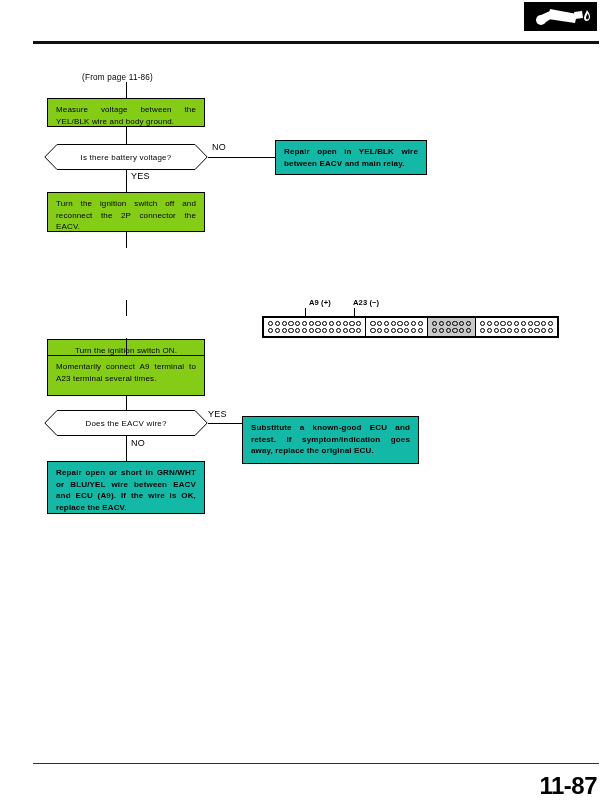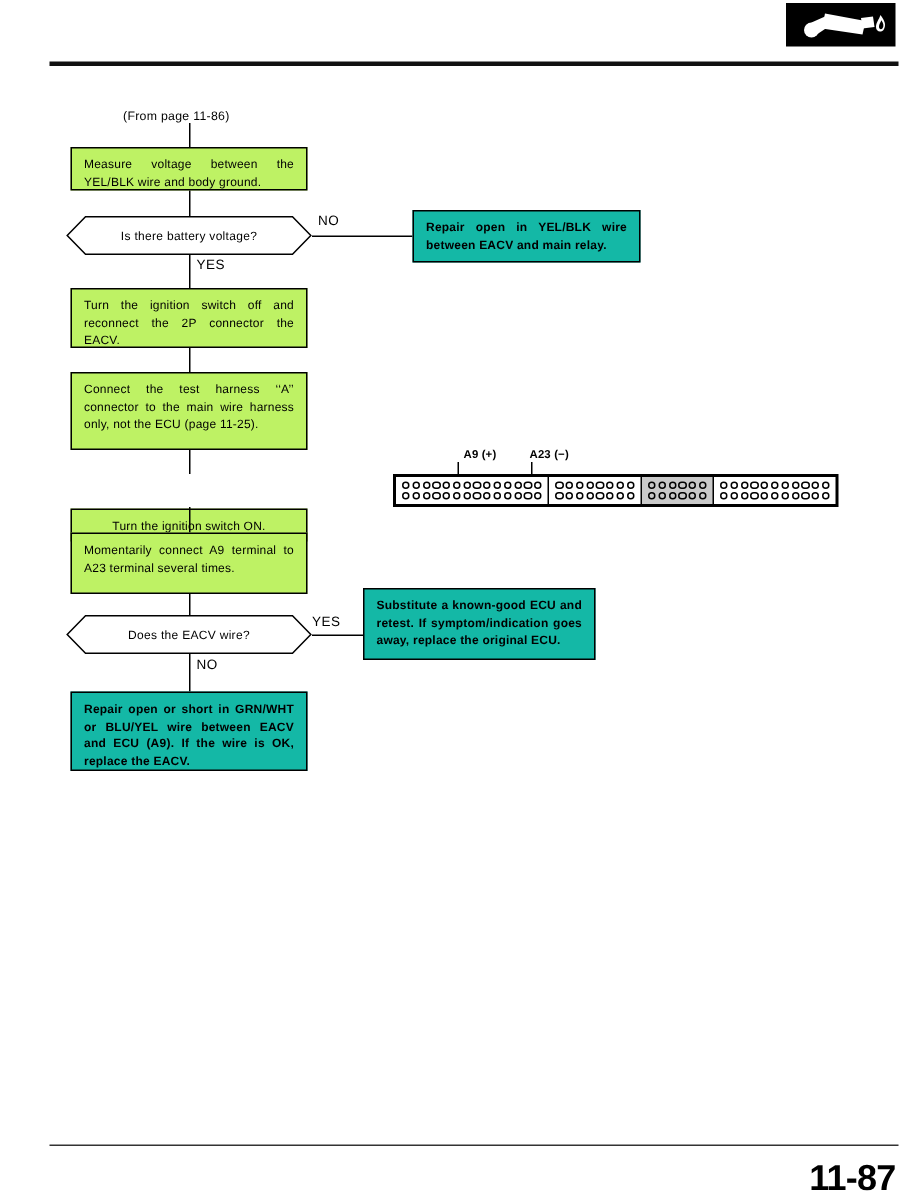--- a/index.html
+++ b/index.html
@@ -70,21 +70,21 @@
     left: 82px;
     top: 73px;
     font-size: 8.2px;
     letter-spacing: 0.2px;
     white-space: nowrap;
   }
 
   .proc-box {
     position: absolute;
     border: 1px solid #000;
-    background: #bef264;
+    background: #84cc16;
     box-sizing: border-box;
     font-size: 8px;
     line-height: 11.5px;
     letter-spacing: 0.15px;
     text-align: justify;
     padding: 5px 8px 4px 8px;
   }
   .proc-box.plain { text-align: left; margin-top: 23px; }
 
   .result-box {
@@ -232,21 +232,20 @@
 
   <div class="vline" style="left:126px; top:170px; height:22px;"></div>
   <div class="branch-label" style="left:131px; top:171px;">YES</div>
 
   <div class="result-box" style="left:275px; top:140px; width:152px; height:35px;">Repair open in YEL/BLK wire between EACV and main relay.</div>
 
   <div class="proc-box" style="left:47px; top:192px; width:158px; height:40px;">Turn the ignition switch off and reconnect the 2P connector the EACV.</div>
 
   <div class="vline" style="left:126px; top:232px; height:16px;"></div>
 
-  <div class="proc-box" style="left:47px; top:248px; width:158px; height:52px;">Connect the test harness ‘‘A’’ connector to the main wire harness only, not the ECU (page 11-25).</div>
 
   <div class="vline" style="left:126px; top:300px; height:16px;"></div>
 
   <div class="proc-box plain" style="left:47px; top:316px; width:158px; height:22px; display:flex; align-items:center; justify-content:center;">Turn the ignition switch ON.</div>
 
   <div class="vline" style="left:126px; top:338px; height:17px;"></div>
 
   <div class="proc-box" style="left:47px; top:355px; width:158px; height:41px;">Momentarily connect A9 terminal to A23 terminal several times.</div>
 
   <div class="vline" style="left:126px; top:396px; height:14px;"></div>
@@ -254,21 +253,21 @@
   <div class="decision" style="left:44px; top:410px; width:164px; height:26px;">
     <svg class="dec-svg" width="164" height="26" viewBox="0 0 164 26" aria-hidden="true">
       <polygon points="13,0.5 151,0.5 163.2,13 151,25.5 13,25.5 0.8,13" fill="#ffffff" stroke="#000000" stroke-width="1"></polygon>
     </svg>
     <div class="dec-text">Does the EACV wire?</div>
   </div>
 
   <div class="hline" style="left:208px; top:423px; width:34px;"></div>
   <div class="branch-label" style="left:208px; top:409px;">YES</div>
 
-  <div class="result-box" style="left:242px; top:392px; width:155px; height:48px;">Substitute a known-good ECU and retest. If symptom/indication goes away, replace the original ECU.</div>
+  <div class="result-box" style="left:242px; top:416px; width:177px; height:48px;">Substitute a known-good ECU and retest. If symptom/indication goes away, replace the original ECU.</div>
 
   <div class="vline" style="left:126px; top:436px; height:25px;"></div>
   <div class="branch-label" style="left:131px; top:438px;">NO</div>
 
   <div class="result-box" style="left:47px; top:461px; width:158px; height:53px;">Repair open or short in GRN/WHT or BLU/YEL wire between EACV and ECU (A9). If the wire is OK, replace the EACV.</div>
 
   <div class="pin-label" style="left:297px; top:298px;">
     <span>A9 (+)</span>
   </div>
   <div class="pin-label" style="left:341px; top:298px;">

